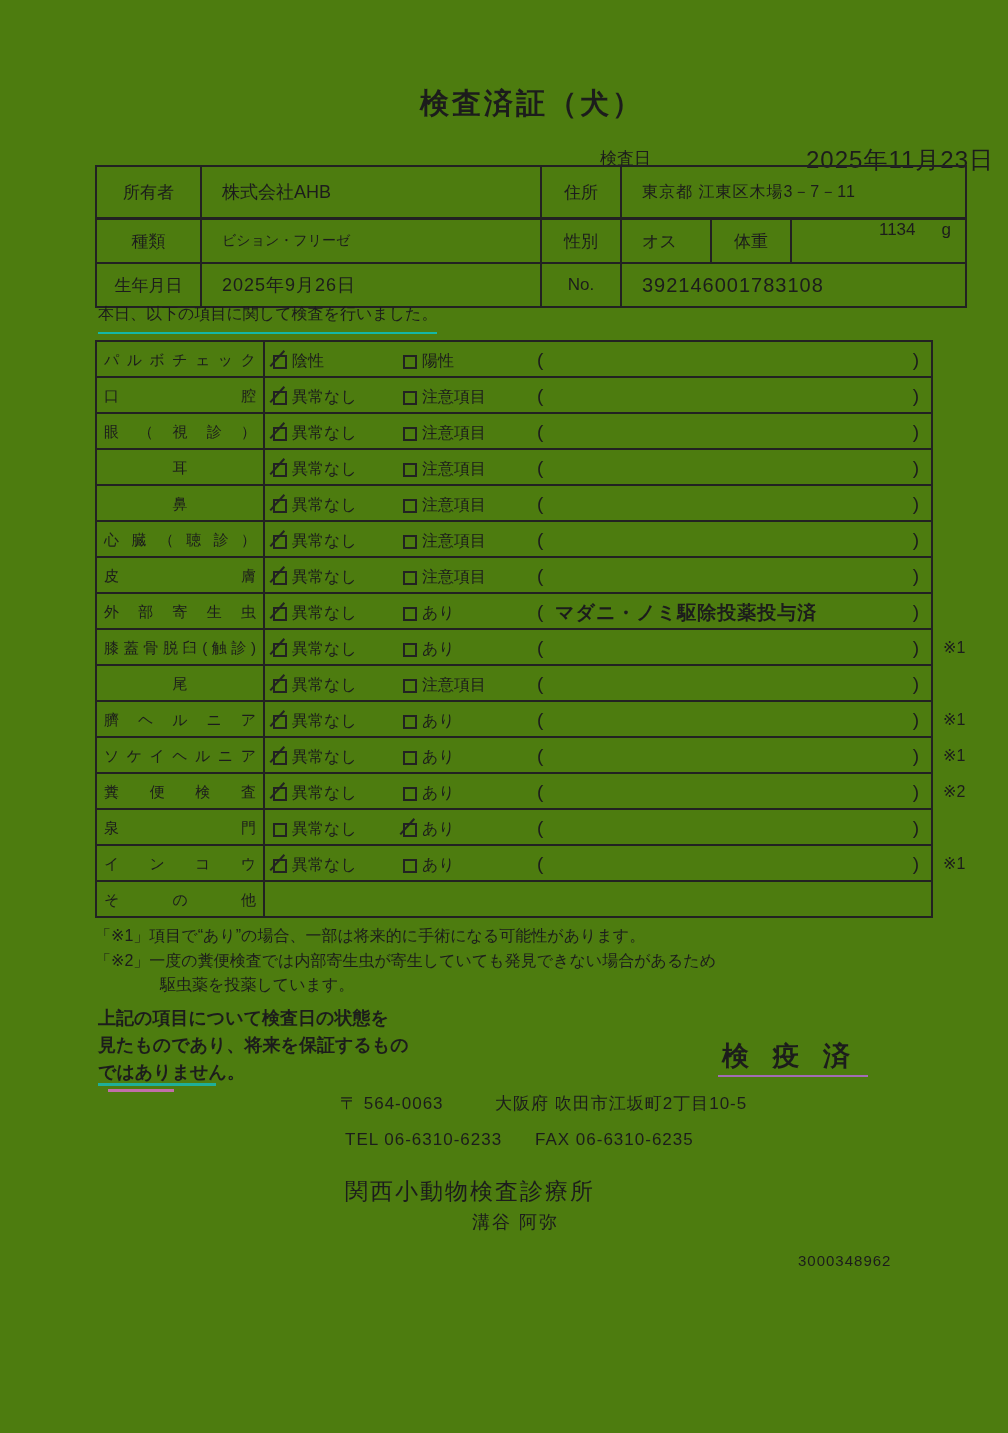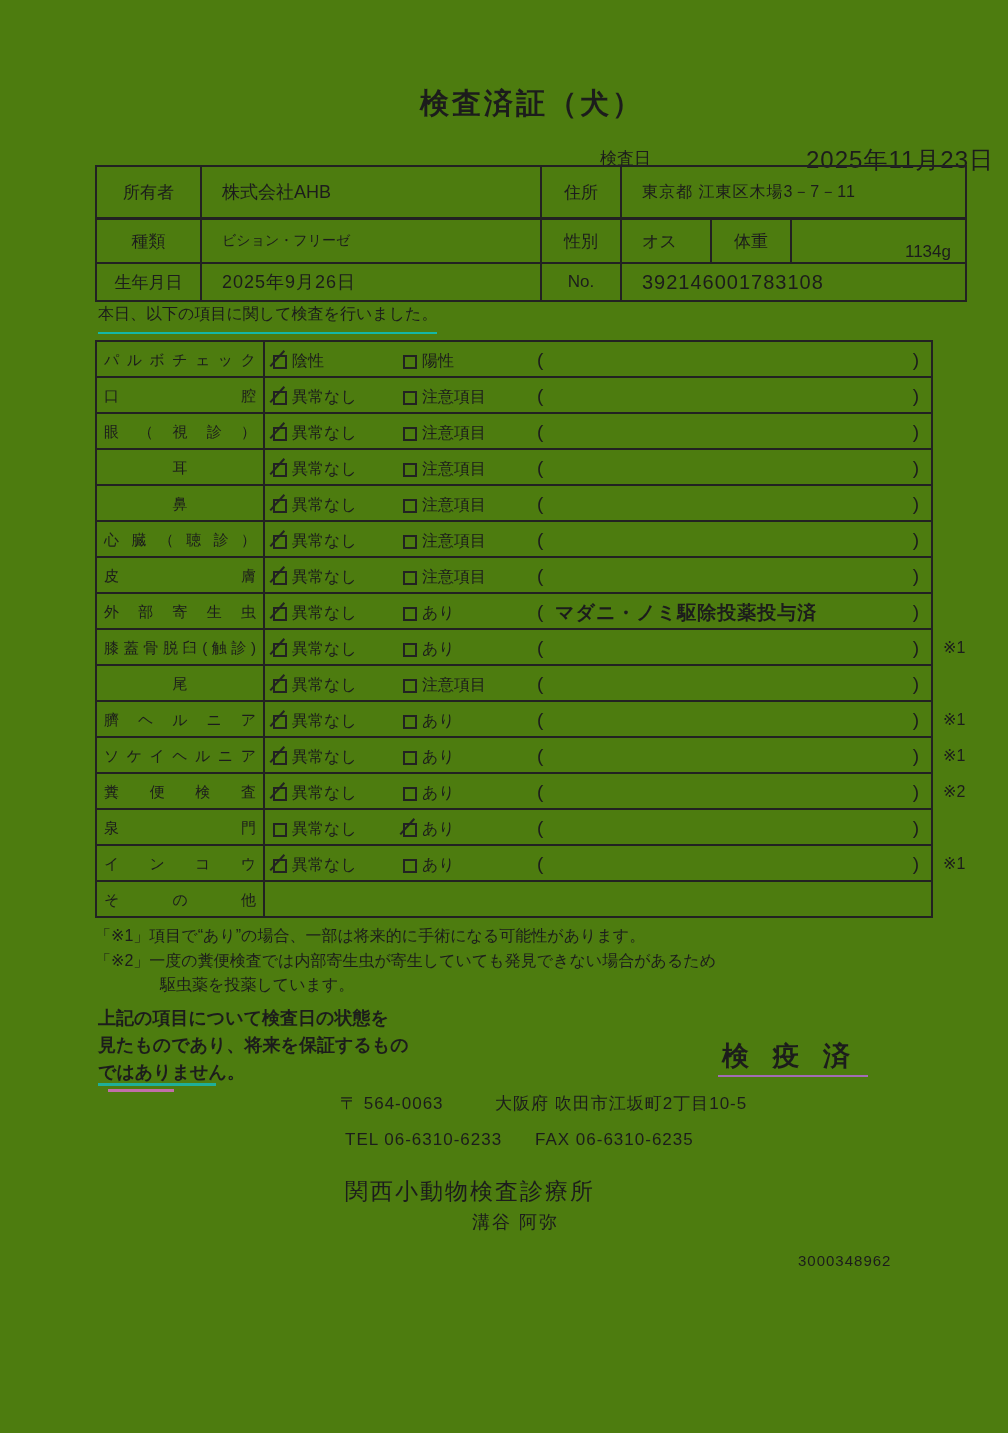--- a/index.html
+++ b/index.html
@@ -14,27 +14,27 @@
   .insp-date-value { top:144px; left:806px; font-size:24px; letter-spacing:1px; }
 
   
   table { border-collapse:collapse; table-layout:fixed; }
   td { border:2px solid #222; font-size:17px; vertical-align:middle; padding:2px 20px; overflow:hidden; white-space:nowrap; }
   td.lbl { text-align:center; padding:2px 4px; }
   .tableA { top:165px; left:95px; }
   .tableA td { height:52px; }
   .tableB { top:218px; left:95px; }
   .tableB tr.r2 td { height:44px; }
-  .tableB tr.r3 td { height:38px; }
+  .tableB tr.r3 td { height:44px; }
   .val-owner { font-size:18px; }
   .val-address { font-size:16px; letter-spacing:1px; }
   .val-breed { font-size:14px; }
   .val-birth { font-size:18px; letter-spacing:1px; }
   .val-no { font-size:20px; letter-spacing:1px; }
-  .weight-cell { display:flex; justify-content:flex-end; align-items:flex-end; padding-right:14px; border:0; height:100%; }
+  .weight-cell { display:flex; justify-content:flex-end; align-items:flex-start; gap:26px; padding-right:14px; border:0; height:100%; }
 
   
   .intro { top:304px; left:98px; font-size:16px; border-bottom:2px solid #14b8a6; padding-bottom:7px; }
 
   
   .chk-table { position:absolute; top:340px; left:95px; }
   .chk-row { display:flex; align-items:stretch; margin-top:-2px; }
   .chk-row:first-child { margin-top:0; }
   .chk-label { width:170px; height:38px; border:2px solid #222; font-size:15px; padding:9px 7px 0 7px; text-align:justify; text-align-last:justify; white-space:nowrap; overflow:hidden; }
   .chk-label.single { text-align:center; text-align-last:center; }

